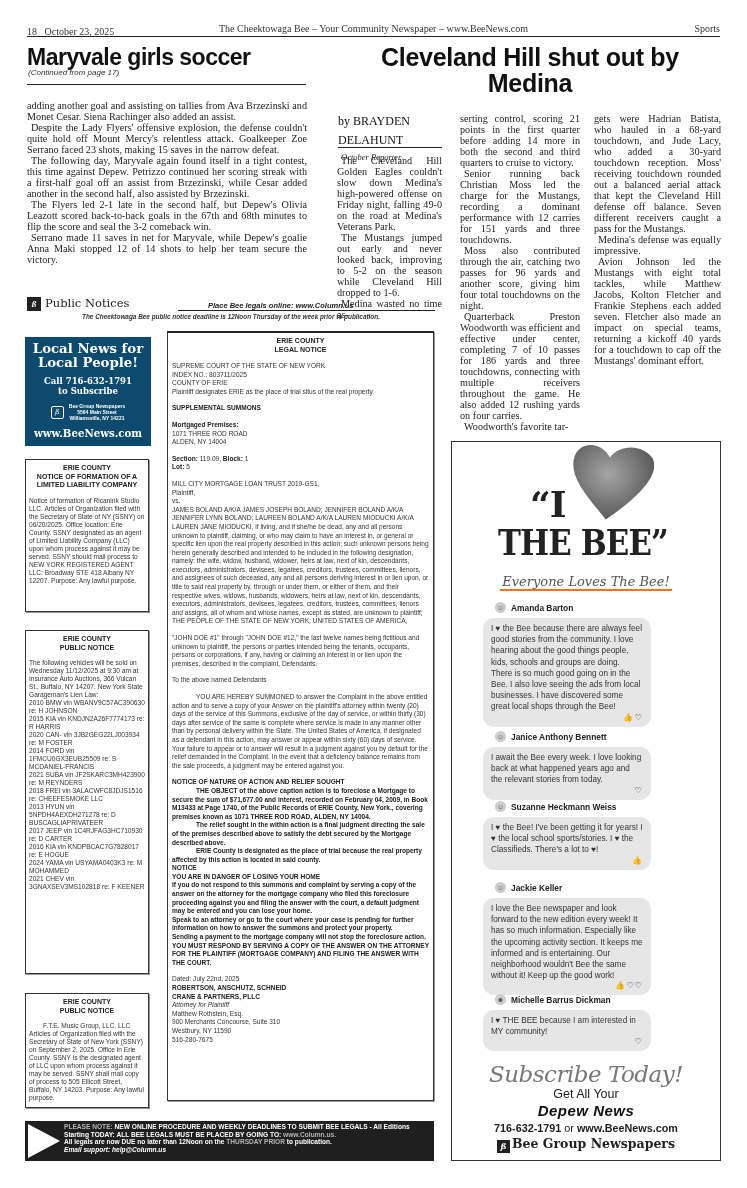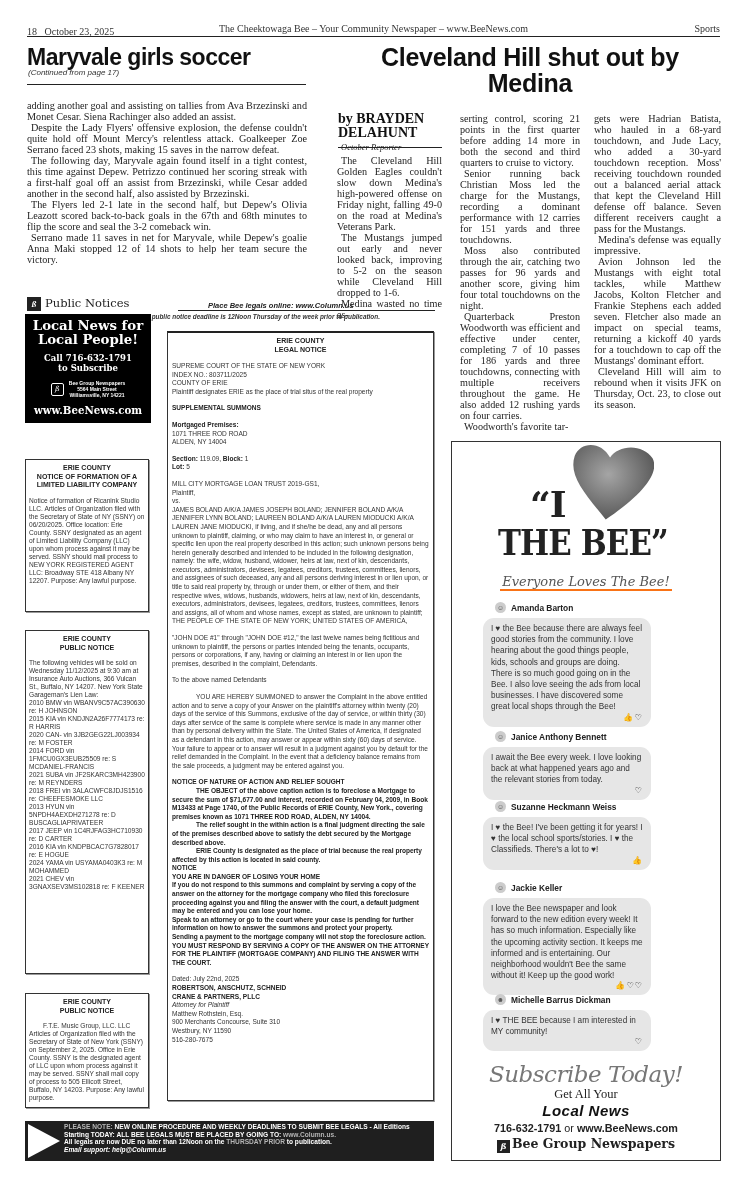--- a/index.html
+++ b/index.html
@@ -22,33 +22,33 @@
 
   
   .copy { font-family: "Liberation Serif", serif; font-size: 10.2px; line-height: 11px; color: #222; text-align: justify; hyphens: auto; }
   .copy p { text-indent: 4px; }
   .col-left { left: 27px; top: 100px; width: 280px; }
   .col-2 { left: 337px; top: 155px; width: 105px; }
   .col-3 { left: 452px; top: 113px; width: 120px; margin-left: 8px; }
   .col-4 { left: 594px; top: 113px; width: 127px; }
 
   .byline { left: 338px; top: 112px; width: 105px; }
-  .byline .by { font-family: "Liberation Serif", serif; font-weight: bold; font-size: 14px; line-height: 14px; color: #111; }
+  .byline .by { font-family: "Liberation Serif", serif; font-weight: normal; font-size: 12px; line-height: 19px; color: #111; }
   .byline .role { font-family: "Liberation Serif", serif; font-style: italic; font-size: 8.5px; margin-top: 2px; padding-left: 3px; }
   .byline-rule { left: 338px; top: 147px; width: 104px; height: 1px; background: #222; }
 
   
   .pn-logo { left: 27px; top: 297px; width: 14px; height: 14px; background: #222; color: #fff; font-size: 9px; font-family: "Liberation Serif", serif; text-align: center; line-height: 14px; font-style: italic; font-weight: bold; }
   .pn-title { left: 45px; top: 296px; font-family: "DejaVu Serif", serif; font-size: 11.5px; color: #222; }
   .pn-online { left: 208px; top: 301px; font-family: "Liberation Sans", sans-serif; font-style: italic; font-weight: bold; font-size: 7.5px; color: #222; }
   .pn-rule { left: 178px; top: 310px; width: 257px; height: 1px; background: #222; }
   .pn-deadline { left: 27px; top: 313px; width: 408px; text-align: center; font-family: "Liberation Sans", sans-serif; font-style: italic; font-weight: bold; font-size: 6.4px; color: #333; }
 
   
-  .ad-local { left: 25px; top: 314px; width: 126px; height: 109px; background: #000000; color: #fff; text-align: center; font-family: "DejaVu Serif", serif; }
+  .ad-local { left: 25px; top: 337px; width: 126px; height: 109px; background: #0c4a6e; color: #fff; text-align: center; font-family: "DejaVu Serif", serif; }
   .ad-local .t1 { font-weight: bold; font-size: 13.3px; line-height: 14px; margin-top: 5px; }
   .ad-local .t2 { font-weight: bold; font-size: 8.5px; line-height: 10px; margin-top: 6px; }
   .ad-local .addr { display: flex; align-items: center; justify-content: center; margin-top: 7px; gap: 5px; }
   .ad-local .addr .lg { width: 13px; height: 13px; border: 1px solid #fff; border-radius: 2px; font-size: 7px; line-height: 11px; font-style: italic; }
   .ad-local .addr .lines { font-family: "Liberation Sans", sans-serif; font-size: 5px; line-height: 6px; font-weight: bold; }
   .ad-local .url { font-weight: bold; font-size: 10.2px; margin-top: 6px; }
 
   
   .notice { border: 1px solid #333; box-shadow: 1px 1px 0 #999; font-family: "Liberation Sans", sans-serif; color: #333; background: #fff; }
   .notice .nt { text-align: center; font-weight: bold; font-size: 7px; line-height: 8.5px; color: #222; }
@@ -78,21 +78,21 @@
   .love-sub { position: absolute; left: 0; right: 0; top: 132px; text-align: center; font-family: "DejaVu Serif", serif; font-style: italic; font-size: 13px; color: #555; }
   .love-sub span { border-bottom: 2px solid #f97316; padding: 0 2px; }
 
   .cmt { position: absolute; left: 31px; width: 168px; }
   .cmt .who { display: flex; align-items: center; gap: 5px; font-family: "Liberation Sans", sans-serif; font-weight: bold; font-size: 8.4px; color: #222; margin-left: 12px; }
   .cmt .av { width: 11px; height: 11px; border-radius: 50%; background: #ccc; color: #555; font-size: 7px; line-height: 11px; text-align: center; }
   .cmt .bubble { margin-top: 5px; background: #e6e6e6; border-radius: 11px; padding: 5px 8px 5px 8px; font-family: "Liberation Sans", sans-serif; font-size: 8.2px; line-height: 11.2px; color: #333; position: relative; }
   .cmt .reacts { text-align: right; font-size: 8px; line-height: 9px; color: #222; letter-spacing: 1px; }
 
   .sub-script { position: absolute; left: 0; right: 0; top: 619px; text-align: center; font-family: "DejaVu Serif", serif; font-style: italic; font-size: 23px; color: #777; letter-spacing: -0.5px; }
-  .sub-get { position: absolute; left: 0; right: 0; top: 645px; text-align: center; font-family: Liberation Serif, serif; font-size: 12.5px; color: #222; }
+  .sub-get { position: absolute; left: 0; right: 0; top: 645px; text-align: center; font-family: Liberation Sans, sans-serif; font-size: 12.5px; color: #222; }
   .sub-local { position: absolute; left: 0; right: 0; top: 660px; text-align: center; font-family: "Liberation Sans", sans-serif; font-style: italic; font-weight: bold; font-size: 15px; color: #111; letter-spacing: 0.5px; }
   .sub-phone { position: absolute; left: 0; right: 0; top: 680px; text-align: center; font-family: "Liberation Sans", sans-serif; font-weight: bold; font-size: 10.8px; color: #222; }
   .sub-phone .or { font-weight: normal; }
   .sub-brand { position: absolute; left: 0; right: 0; top: 694px; text-align: center; font-family: "DejaVu Serif", serif; font-weight: bold; font-size: 12.5px; color: #222; }
   .sub-brand .lg { display: inline-block; width: 13px; height: 13px; background: #222; color: #fff; font-size: 8px; line-height: 13px; vertical-align: -1px; font-style: italic; margin-right: 2px; }
 </style>
 </head>
 <body>
 
 <div class="abs header">
@@ -130,21 +130,20 @@
   <p style="text-indent:0">serting control, scoring 21 points in the first quarter before adding 14 more in both the second and third quarters to cruise to victory.</p>
   <p>Senior running back Christian Moss led the charge for the Mustangs, recording a dominant performance with 12 carries for 151 yards and three touchdowns.</p>
   <p>Moss also contributed through the air, catching two passes for 96 yards and another score, giving him four total touchdowns on the night.</p>
   <p>Quarterback Preston Woodworth was efficient and effective under center, completing 7 of 10 passes for 186 yards and three touchdowns, connecting with multiple receivers throughout the game. He also added 12 rushing yards on four carries.</p>
   <p>Woodworth's favorite tar-</p>
 </div>
 <div class="abs copy col-4">
   <p style="text-indent:0">gets were Hadrian Batista, who hauled in a 68-yard touchdown, and Jude Lacy, who added a 30-yard touchdown reception. Moss' receiving touchdown rounded out a balanced aerial attack that kept the Cleveland Hill defense off balance. Seven different receivers caught a pass for the Mustangs.</p>
   <p>Medina's defense was equally impressive.</p>
   <p>Avion Johnson led the Mustangs with eight total tackles, while Matthew Jacobs, Kolton Fletcher and Frankie Stephens each added seven. Fletcher also made an impact on special teams, returning a kickoff 40 yards for a touchdown to cap off the Mustangs' dominant effort.</p>
-  <p>Cleveland Hill will aim to rebound when it visits JFK on Thursday, Oct. 23, to close out its season.</p>
 </div>
 
 <div class="abs pn-logo">ß</div>
 <div class="abs pn-title">Public Notices</div>
 <div class="abs pn-online">Place Bee legals online: www.Column.us</div>
 <div class="abs pn-rule"></div>
 <div class="abs pn-deadline">The Cheektowaga Bee public notice deadline is 12Noon Thursday of the week prior to publication.</div>
 
 <div class="abs ad-local">
   <div class="t1">Local News for Local People!</div>
@@ -323,21 +322,21 @@
         <span>Michelle Barrus Dickman</span>
       </div>
     <div class="bubble">
       <span>I ♥ THE BEE because I am interested in MY community!</span>
       <div class="reacts">♡</div>
     </div>
   </div>
 
   <div class="sub-script">Subscribe Today!</div>
   <div class="sub-get">Get All Your</div>
-  <div class="sub-local">Local News</div>
+  <div class="sub-local">Depew News</div>
   <div class="sub-phone">
     <span>716-632-1791</span>
     <span class="or">or</span>
     <span>www.BeeNews.com</span>
   </div>
   <div class="sub-brand">
     <span class="lg">ß</span><span>Bee Group Newspapers</span>
   </div>
 </div>
 

